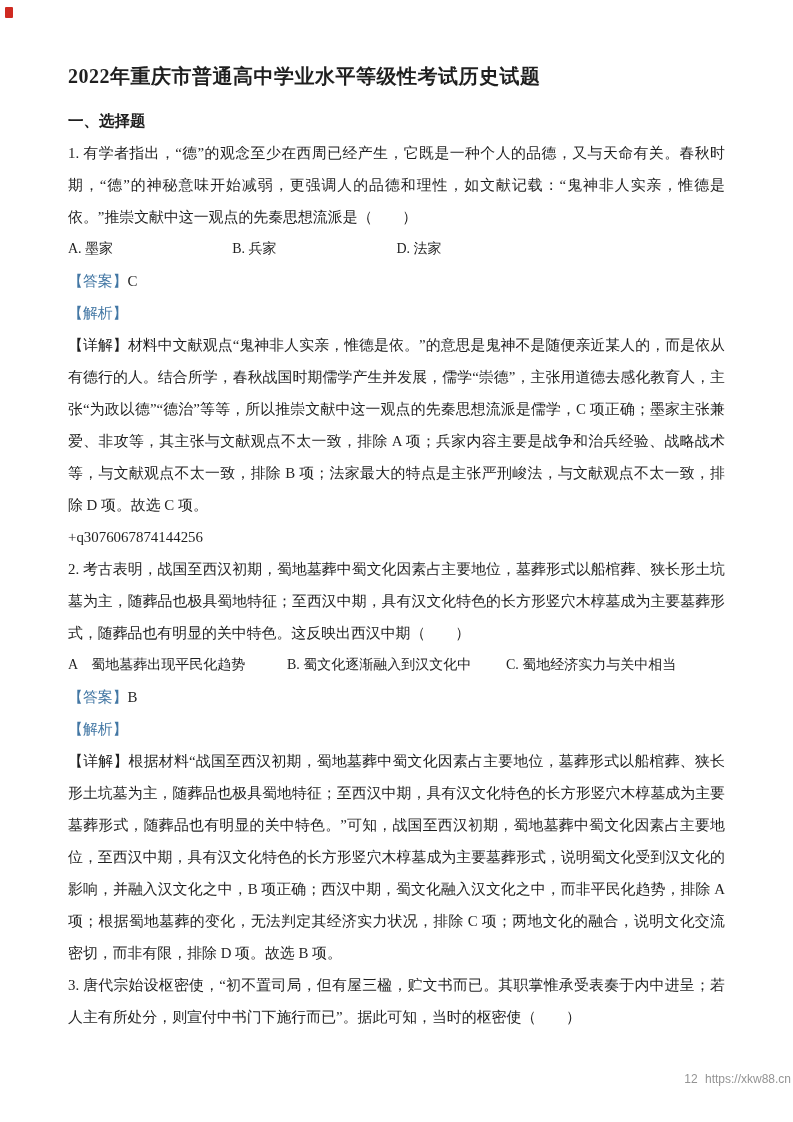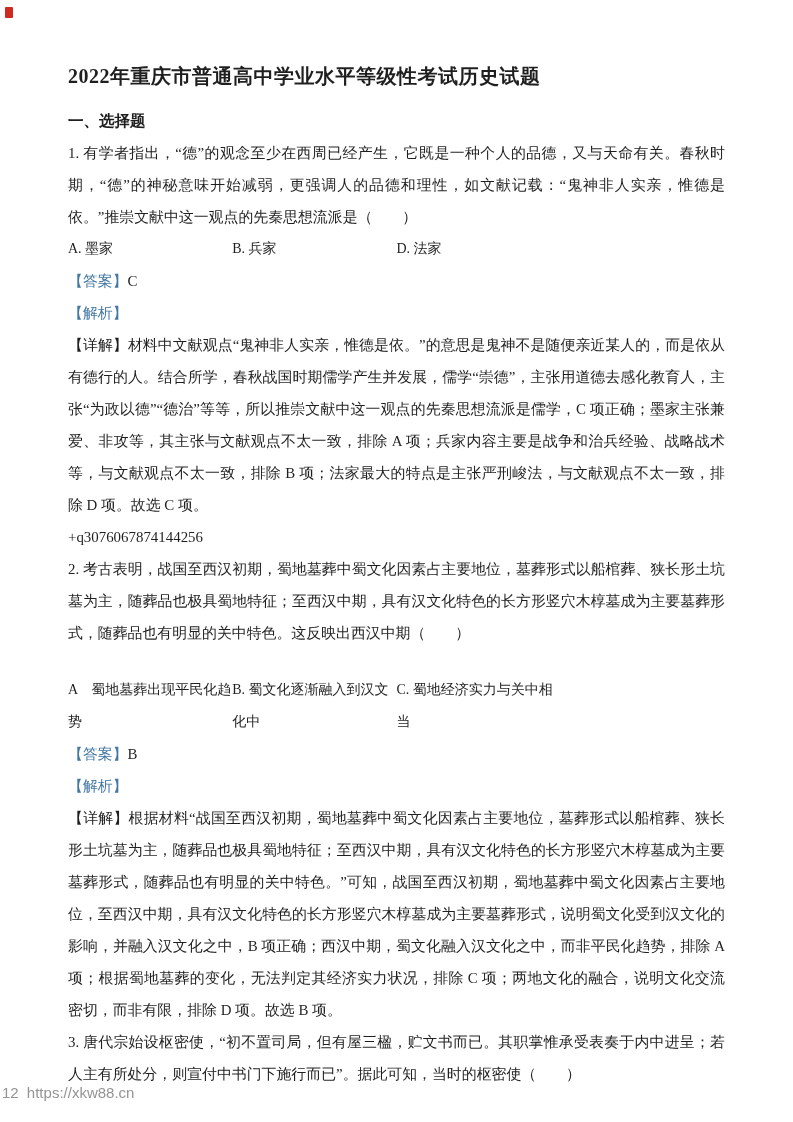--- a/index.html
+++ b/index.html
@@ -47,46 +47,45 @@
     line-height: 32px;
     margin: 0;
     text-align: justify;
   }
   .opt-grid4 {
     display: grid;
     grid-template-columns: repeat(4, 1fr);
   }
   .opt-grid2 {
     display: grid;
-    grid-template-columns: repeat(4, 1fr);
-    margin-top: 25px;
+    grid-template-columns: repeat(3, 1fr);
   }
   .opt {
     font-size: 14px;
     line-height: 32px;
     text-align: left;
   }
   .blue {
     color: #4377a4;
   }
   .code-line {
     font-size: 14.9px;
     line-height: 32px;
     margin: 0;
     text-align: left;
   }
   .footer {
     position: absolute;
     left: 0;
-    bottom: 21px;
+    bottom: 36px;
     width: 100%;
-    text-align: left;
+    text-align: right;
     color: #949494;
     font-family: "Liberation Sans", sans-serif;
-    font-size: 15px;
+    font-size: 12px;
   }
   .footer span { margin: 0 2px; }
 </style>
 </head>
 <body>
 
 <div class="red-mark"></div>
 
 <div class="page">
 

